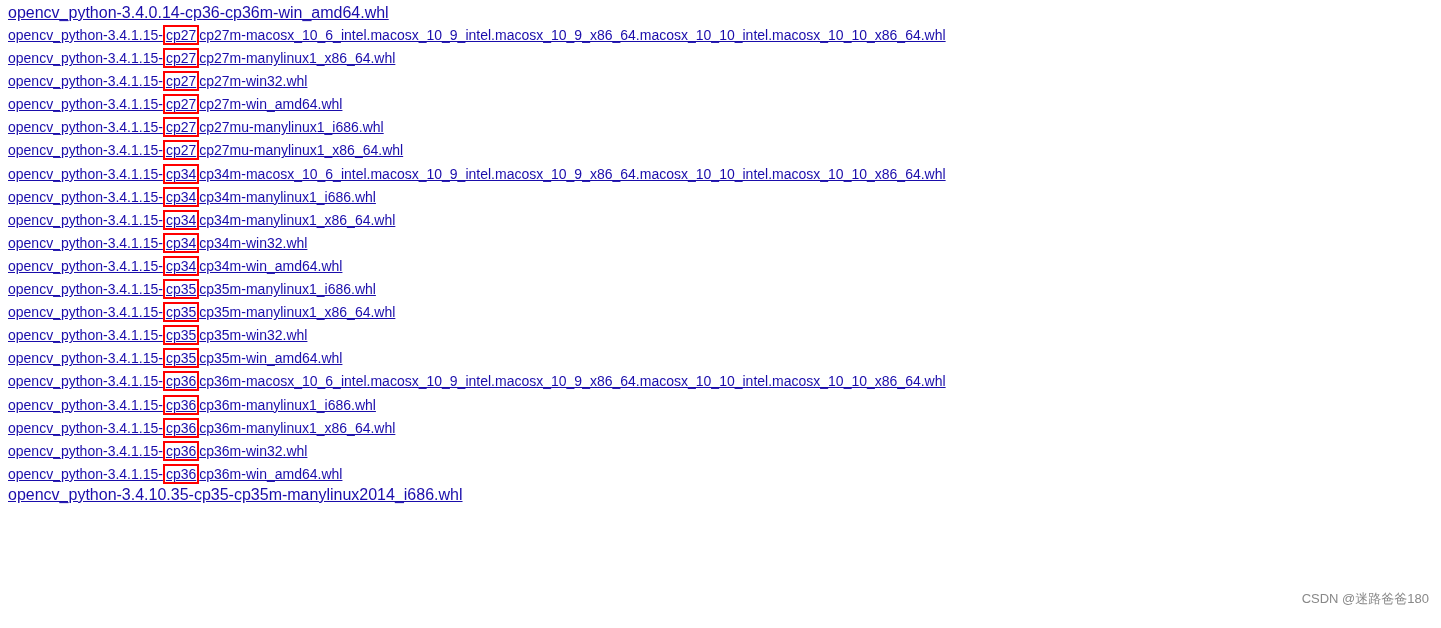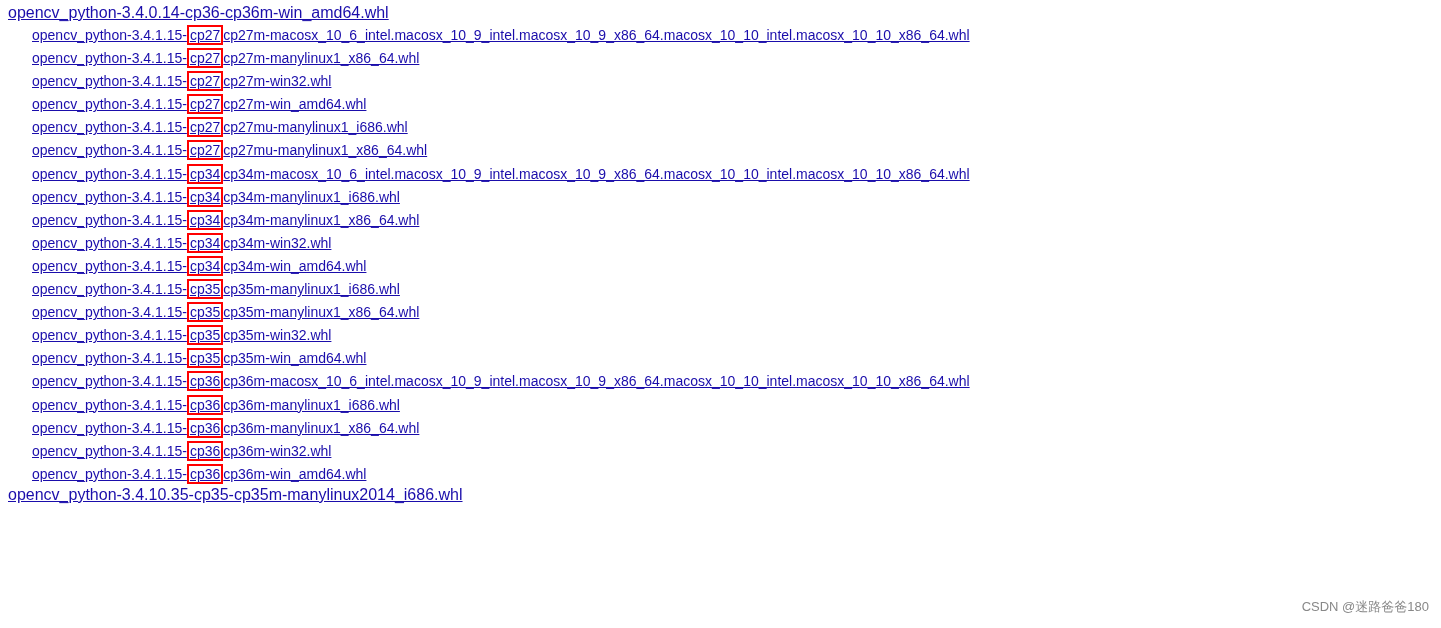--- a/index.html
+++ b/index.html
@@ -12,38 +12,37 @@
       font-family: Arial, sans-serif;
       font-size: 14px;
       padding: 4px 8px;
       width: 1441px;
       min-height: 628px;
       position: relative;
     }
     .link-list {
       list-style: none;
       line-height: 1.65;
-      margin-left: 24px;
     }
     .link-list li {
       white-space: nowrap;
     }
     .link-list a {
       color: #1a0dab;
       text-decoration: underline;
       font-size: 14px;
     }
     .highlight-box {
       display: inline;
       border: 2px solid red;
       padding: 0 1px;
     }
     .watermark {
       position: fixed;
-      bottom: 12px;
+      bottom: 20px;
       right: 12px;
       color: #888;
       font-size: 13px;
       font-family: Arial, sans-serif;
     }
     .top-item {
       color: #1a0dab;
       text-decoration: underline;
       font-size: 16px;
       cursor: pointer;

